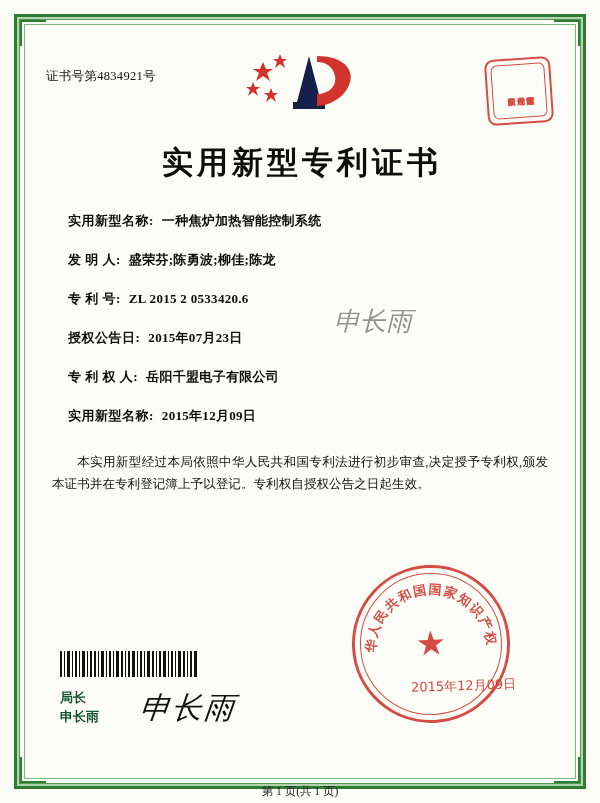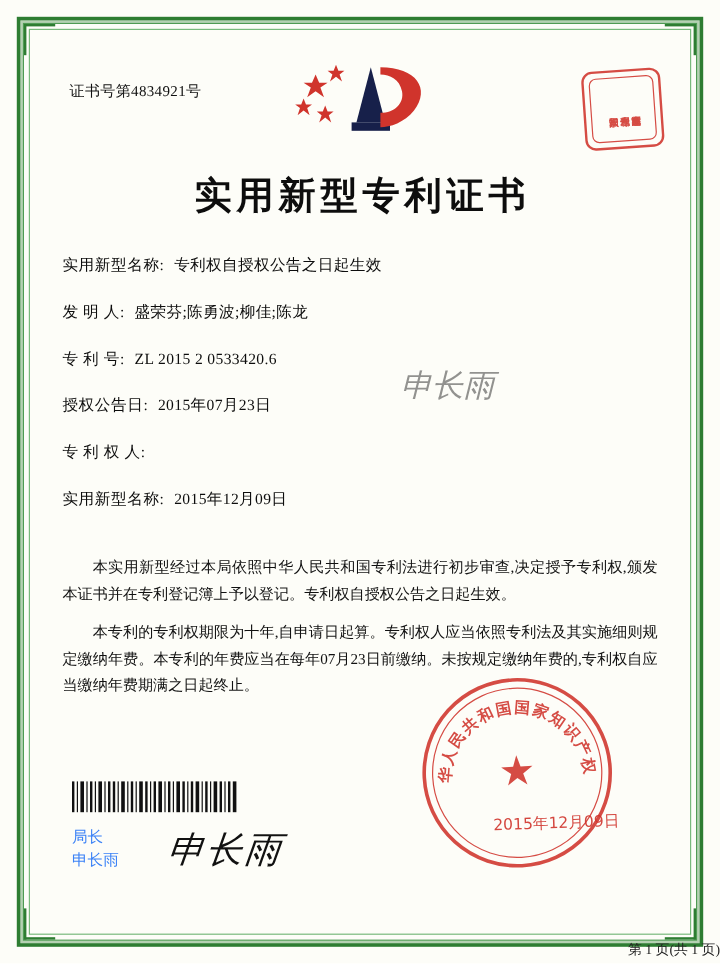--- a/index.html
+++ b/index.html
@@ -71,21 +71,21 @@
     position: absolute;
     left: 34px;
     top: 34px;
     right: 34px;
     bottom: 34px;
   }
 
   
   .cert-no {
     position: absolute;
-    left: 24px;
+    left: 12px;
     top: 34px;
     font-size: 12.5px;
     color: #111;
     letter-spacing: 0.3px;
   }
 
   
   .stamp-tr {
     position: absolute;
     right: 14px;
@@ -143,23 +143,24 @@
     font-size: 31px;
     font-weight: bold;
     letter-spacing: 4px;
     color: #0d0d0d;
     font-family: "DejaVu Serif", "Liberation Serif", serif;
   }
 
   
   .fields {
     position: absolute;
-    left: 18px;
+    left: 34px;
     right: 18px;
     top: 178px;
+    font-weight: bold;
   }
   .field {
     display: flex;
     align-items: baseline;
     margin-bottom: 21px;
     font-size: 13px;
     color: #0d0d0d;
   }
   .field .label {
     white-space: nowrap;
@@ -175,41 +176,42 @@
     position: absolute;
     left: 18px;
     right: 18px;
     top: 418px;
     font-size: 12.6px;
     line-height: 1.72;
     color: #111;
     text-align: justify;
   }
   .body-text p {
-    margin: 11px 0 2px 0;
+    margin: 0 0 2px 0;
     text-indent: 2em;
   }
 
   
   .barcode {
     position: absolute;
     left: 26px;
     bottom: 92px;
     width: 140px;
     height: 26px;
   }
 
   
   .sign-block {
     position: absolute;
     left: 26px;
     bottom: 42px;
     font-size: 13px;
     line-height: 1.45;
-    color: #3b82f6;
+    color: #14532d;
+    font-weight: bold;
   }
   .sign-name {
     position: absolute;
     left: 106px;
     bottom: 40px;
     font-size: 30px;
     color: #111;
     font-family: "DejaVu Serif", serif;
     font-style: italic;
     letter-spacing: 2px;
@@ -274,21 +276,21 @@
     transform: rotate(-2deg);
     opacity: .9;
   }
 
   
   .footer {
     position: absolute;
     left: 0;
     right: 0;
     bottom: 4px;
-    text-align: right;
+    text-align: center;
     font-size: 11.5px;
     color: #222;
   }
 </style>
 </head>
 <body>
 
 <div class="page">
 
   <div class="border-outer"></div>
@@ -327,46 +329,46 @@
 
         <path d="M92 12 C 122 12, 134 30, 120 48 C 112 58, 100 62, 92 62 L 92 50 C 104 50, 112 42, 110 32 C 108 22, 100 18, 92 18 Z" fill="#d0342c"></path>
       </svg>
     </div>
 
     <div class="title">实用新型专利证书</div>
 
     <div class="fields">
       <div class="field">
         <span class="label">实用新型名称:</span>
-        <span class="value">专利权自授权公告之日起生效</span>
+        <span class="value">一种焦炉加热智能控制系统</span>
       </div>
       <div class="field">
         <span class="label">发  明  人:</span>
         <span class="value">盛荣芬;陈勇波;柳佳;陈龙</span>
       </div>
       <div class="field">
         <span class="label">专  利  号:</span>
         <span class="value">ZL 2015 2 0533420.6</span>
       </div>
       <div class="field">
         <span class="label">授权公告日:</span>
         <span class="value">2015年07月23日</span>
       </div>
       <div class="field">
         <span class="label">专 利 权 人:</span>
+        <span class="value">岳阳千盟电子有限公司</span>
       </div>
       <div class="field">
         <span class="label">实用新型名称:</span>
         <span class="value">2015年12月09日</span>
       </div>
     </div>
 
     <div class="body-text">
       <p>本实用新型经过本局依照中华人民共和国专利法进行初步审查,决定授予专利权,颁发本证书并在专利登记簿上予以登记。专利权自授权公告之日起生效。</p>
-      <p>本专利的专利权期限为十年,自申请日起算。专利权人应当依照专利法及其实施细则规定缴纳年费。本专利的年费应当在每年07月23日前缴纳。未按规定缴纳年费的,专利权自应当缴纳年费期满之日起终止。</p>
     </div>
 
     <div class="sign-script">申长雨</div>
 
     <div class="barcode">
       <svg viewBox="0 0 140 26" width="140" height="26" preserveAspectRatio="none">
         <g fill="#111">
           <rect x="0" y="0" width="2" height="26"></rect>
             <rect x="4" y="0" width="1" height="26"></rect>
           <rect x="7" y="0" width="3" height="26"></rect>

